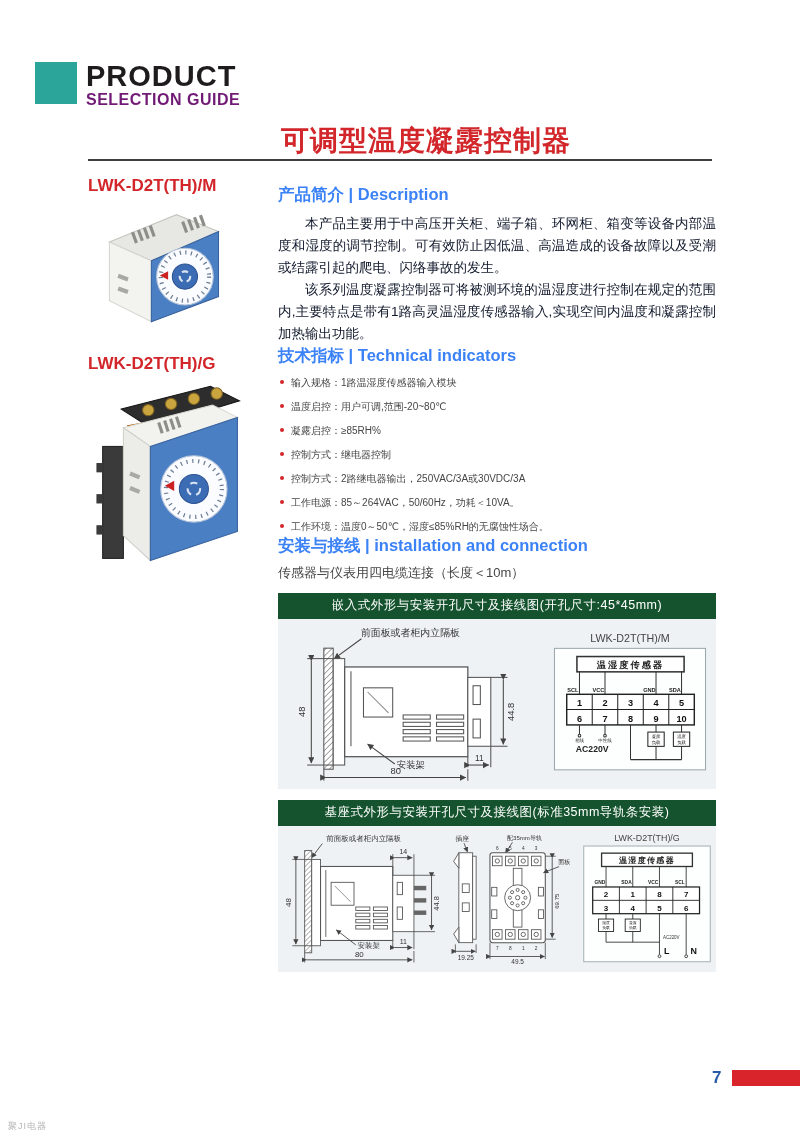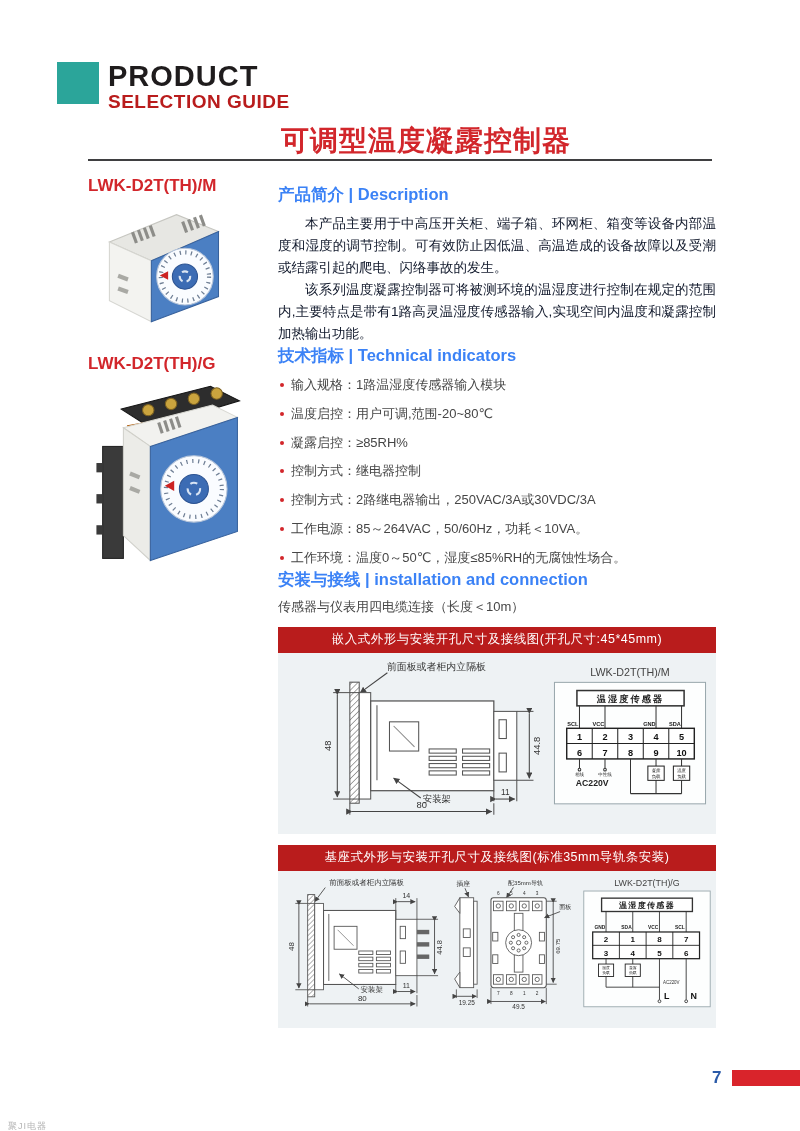--- a/index.html
+++ b/index.html
@@ -1,45 +1,45 @@
 <!DOCTYPE html>
 <html><head>
 <meta charset="utf-8">
 <style>
   html,body{margin:0;padding:0;background:#888;}
   .page{position:relative;width:800px;height:1131px;background:#fff;margin:0 auto;
         font-family:"Liberation Sans","DejaVu Sans",sans-serif;overflow:hidden;}
   
-  .hdr{position:absolute;top:62px;left:57px;display:flex;gap:9px;align-items:flex-start;}
+  .hdr{position:absolute;top:62px;left:35px;display:flex;gap:9px;align-items:flex-start;}
   .logo-square{width:42px;height:42px;background:#2ba59a;}
   .lt1{font-size:29px;font-weight:800;color:#1f1c1d;letter-spacing:1px;line-height:1.0;}
-  .lt2{font-size:19px;font-weight:800;color:#b91c1c;letter-spacing:.5px;line-height:1.15;}
+  .lt2{font-size:16px;font-weight:800;color:#701a75;letter-spacing:.5px;line-height:1.15;}
   .main-title{position:absolute;top:122px;left:281px;margin:0;font-size:28px;color:#d2262b;
               font-weight:bold;letter-spacing:1px;}
   .rule{position:absolute;top:159px;left:88px;width:624px;height:2px;background:#3f3f41;}
   
   .left-col{position:absolute;left:86px;top:176px;width:184px;}
   .model-label{color:#d2262b;font-weight:bold;font-size:17px;margin:0 0 4px 2px;}
   .model-label.g2{margin-top:26px;}
   .photo{display:block;}
   
   .right-col{position:absolute;left:278px;top:184px;width:438px;}
   h2.section{color:#3b82f6;font-size:16.5px;font-weight:bold;margin:0 0 7px 0;}
   .para{font-size:13.5px;color:#0f172a;line-height:1.63;text-align:justify;
         text-indent:2em;margin:0;}
   .tech-list{list-style:none;margin:4px 0 0 0;padding:0;}
-  .tech-list li{font-size:13px;color:#464646;line-height:1.6;display:flex;align-items:baseline;margin-top:8px;}
+  .tech-list li{font-size:10px;color:#464646;line-height:1.6;display:flex;align-items:baseline;margin-top:8px;}
   .dot{flex:none;width:4px;height:4px;border-radius:50%;background:#d2262b;margin:0 7px 2px 2px;
        position:relative;top:-2px;}
   .mt{margin-top:15px;}
   .note{font-size:13px;color:#464646;margin:0 0 9px 0;}
   .panel{background:#eef2f4;margin-top:11px;}
-  .banner{background:#b91c1c;color:#fff;text-align:center;font-size:12.5px;
+  .banner{background:#14532d;color:#fff;text-align:center;font-size:12.5px;
           padding:4px 0 5px 0;letter-spacing:.5px;}
-  .panel-body{display:flex;align-items:center;justify-content:flex-end;padding:4px 2px 15px 2px;text-decoration:underline;}
+  .panel-body{display:flex;align-items:center;justify-content:space-between;padding:4px 2px 4px 2px;text-decoration:underline;}
   
   .pagenum{position:absolute;top:1068px;left:712px;color:#2a5aa8;font-weight:bold;font-size:17px;}
   .redbar{position:absolute;top:1070px;left:732px;width:68px;height:16px;background:#d9242b;}
   .watermark{position:absolute;left:8px;top:1120px;font-size:9px;color:#b5b5b5;letter-spacing:1px;}
   svg text{font-family:"Liberation Sans","DejaVu Sans",sans-serif;}
 </style>
 </head>
 <body>
 
 <div class="page">

